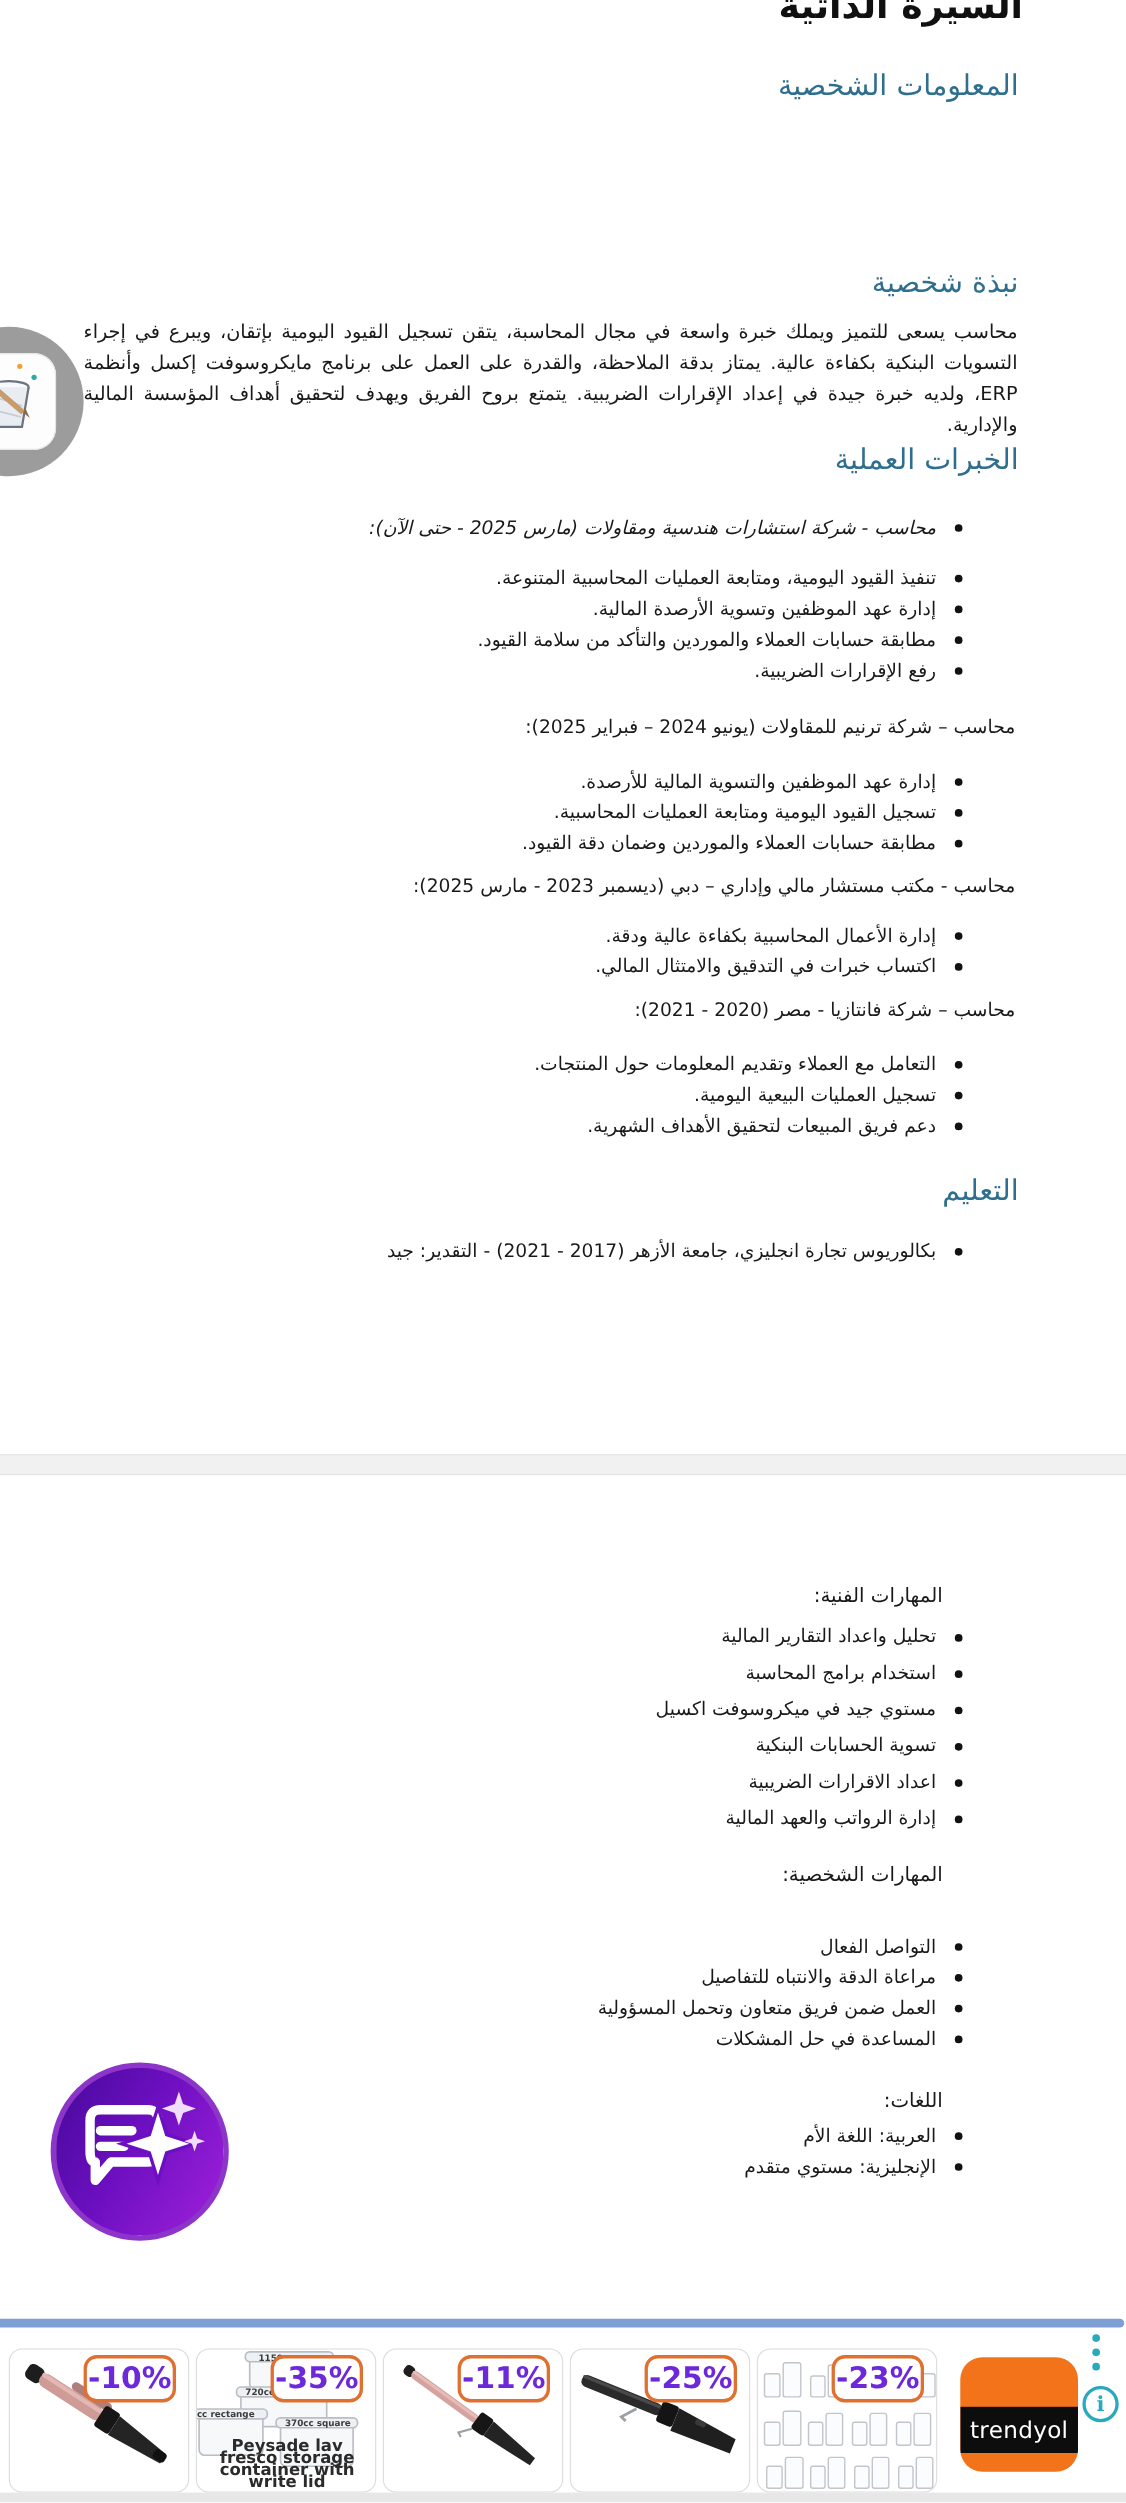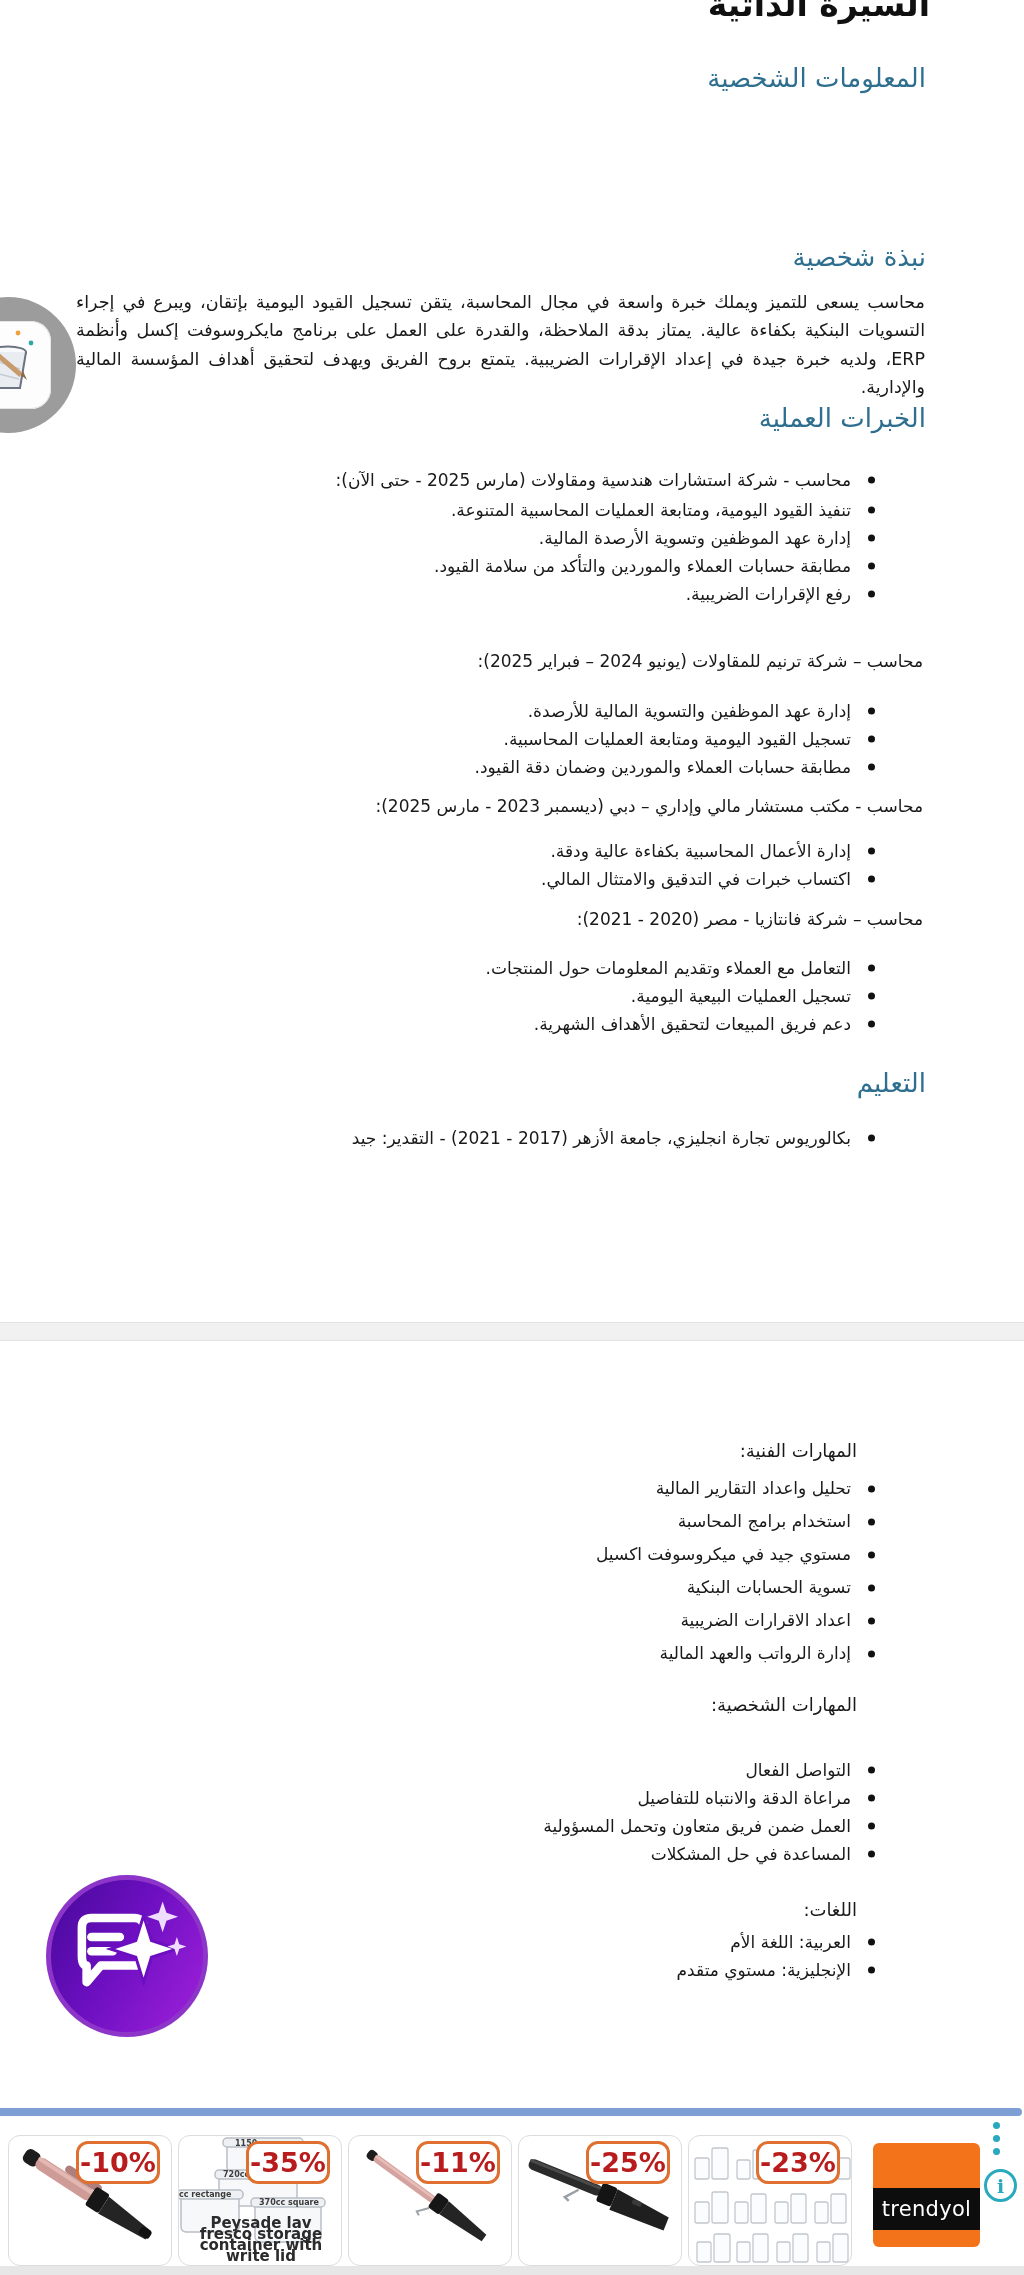--- a/index.html
+++ b/index.html
@@ -14,42 +14,42 @@
   .employer{position:absolute;right:101px;font-size:17px;white-space:nowrap;}
   .skills-heading{position:absolute;right:167px;font-size:18px;font-weight:500;white-space:nowrap;}
   .summary{position:absolute;top:288px;right:99px;left:76px;font-size:17.5px;line-height:28.4px;text-align:justify;margin:0;}
   ul.doc-list{position:absolute;right:146px;margin:0;padding:0;list-style:none;}
   ul.doc-list li{position:relative;padding-right:27px;font-size:17px;white-space:nowrap;}
   ul.doc-list li::before{content:'';position:absolute;right:3px;top:50%;transform:translateY(-50%);
     width:7px;height:7px;background:#111;border-radius:50%;}
   .lh28 li{height:28px;line-height:28px;}
   .lh30 li{height:30px;line-height:30px;}
   .lh33 li{height:33px;line-height:33px;}
-  .job-title-li{margin-bottom:2px;}
+  .job-title-li{margin-bottom:18px;font-style:italic;}
   .page-divider{position:absolute;left:0;width:1024px;top:1322px;height:17px;background:#f1f1f1;
     border-top:1px solid #e3e3e3;border-bottom:1px solid #e2e2e2;}
   
   .sticker-widget{position:absolute;left:-60px;top:297px;width:136px;height:136px;border-radius:50%;
     background:#9C9C9C;}
   .sticker-inner{position:absolute;left:23px;top:24px;width:88px;height:88px;border-radius:20px;background:#fdfdfd;
     box-shadow:0 0 0 1px #e5e5e5 inset;overflow:hidden;}
   .assistant-fab{position:absolute;left:46px;top:1875px;width:162px;height:162px;border-radius:50%;
     background:linear-gradient(120deg,#4A0A9E 5%,#6c0fc0 45%,#9B1FD9 95%);
     border:5px solid #8d35c9;box-sizing:border-box;}
   
   .ad-topbar{position:absolute;top:2108px;left:0;width:1022px;height:8px;background:#7D9FD3;border-radius:0 4px 4px 0;}
   .ad-card{position:absolute;top:2135px;width:164px;height:131px;background:#fff;border:1px solid #dcdcdc;
     border-radius:12px;box-sizing:border-box;overflow:hidden;}
   .badge{position:absolute;top:5px;right:11px;width:84px;height:43px;border:3px solid #DF7030;border-radius:12px;
-    background:#fff;color:#b91c1c;font-size:27px;font-weight:600;display:flex;align-items:center;justify-content:center;
+    background:#fff;color:#6d28d9;font-size:27px;font-weight:600;display:flex;align-items:center;justify-content:center;
     direction:ltr;box-sizing:border-box;z-index:3;}
   .prod-label{position:absolute;font-size:8px;color:#3c3c3c;font-weight:600;white-space:nowrap;z-index:1;}
   .prod-caption{position:absolute;bottom:3px;left:16px;width:132px;font-size:15px;font-weight:700;color:#2b2b2b;
     text-align:center;line-height:11px;z-index:1;}
-  .brand-tile{position:absolute;left:873px;top:2143px;width:107px;height:104px;border-radius:6px;background:#F2731A;overflow:hidden;}
+  .brand-tile{position:absolute;left:873px;top:2143px;width:107px;height:104px;border-radius:20px;background:#F2731A;overflow:hidden;}
   .brand-band{position:absolute;left:0;top:45px;width:107px;height:42px;background:#0d0d0d;display:flex;align-items:center;justify-content:center;}
   .brand-band span{color:#fff;font-size:21px;letter-spacing:.3px;}
   .more-dots{position:absolute;left:993px;top:2122px;width:8px;}
   .more-dots i{display:block;width:7px;height:7px;border-radius:50%;background:#28A9BD;margin-bottom:6px;}
   .info-badge{position:absolute;left:984px;top:2169px;width:33px;height:33px;border-radius:50%;border:3px solid #28A9BD;
     background:#fff;box-sizing:border-box;display:flex;align-items:center;justify-content:center;
     color:#28A9BD;font-family:"DejaVu Serif",serif;font-weight:700;font-size:19px;}
   .bottom-strip{position:absolute;top:2266px;left:0;width:1024px;height:9px;background:#e7e7e7;}
 </style>
 </head>

